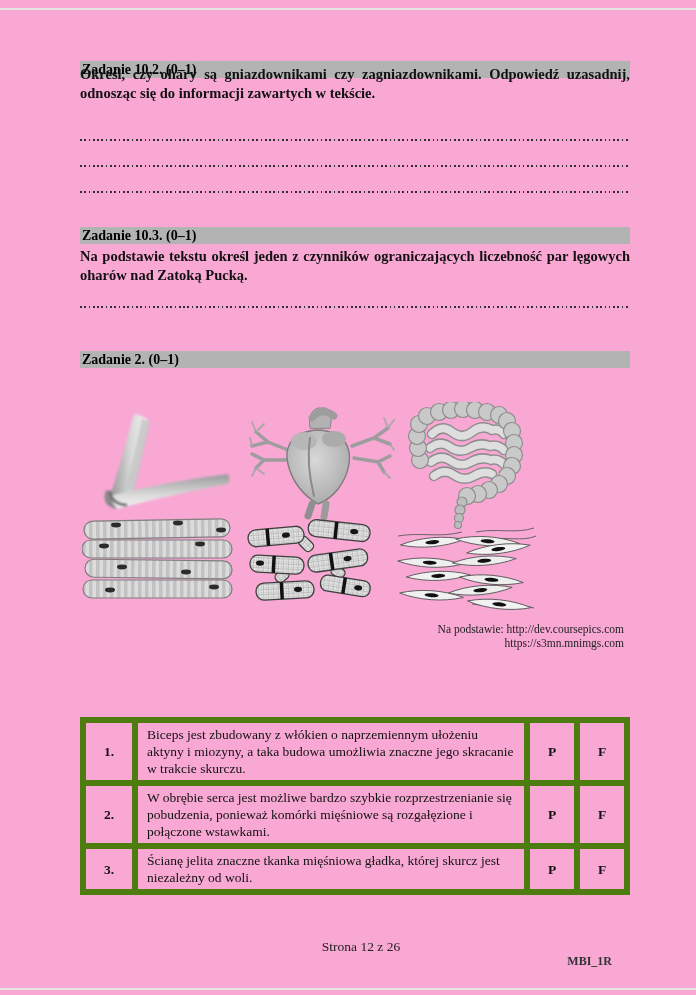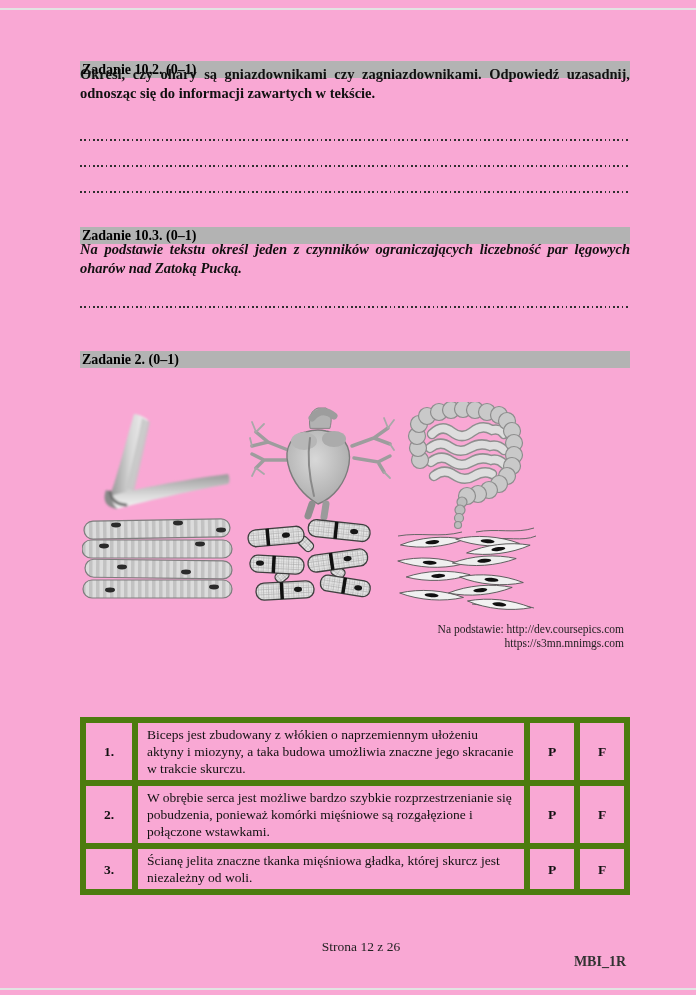--- a/index.html
+++ b/index.html
@@ -15,41 +15,41 @@
            background-image:repeating-linear-gradient(to right,#2f2f2f 0 1.6px,transparent 1.6px 4.3px);}
   .fig{position:absolute;}
   .attribution{position:absolute;right:72px;top:622px;text-align:right;
                font-size:11.5px;line-height:14px;color:#222;}
   table.pf{position:absolute;left:80px;top:717px;width:550px;border-collapse:collapse;
            font-size:13.5px;line-height:17px;color:#111;}
   table.pf td{border:6px solid #4d7c0f;padding:3px 9px;vertical-align:middle;}
   td.num{width:28px;text-align:center;font-weight:bold;}
   td.pf-cell{width:26px;text-align:center;font-weight:bold;}
   .footer-page{position:absolute;left:13px;top:939px;width:100%;text-align:center;font-size:13.5px;color:#222;}
-  .footer-code{position:absolute;right:70px;top:954px;font-size:14px;font-weight:bold;color:#333;}
+  .footer-code{position:absolute;right:84px;top:954px;font-size:12px;font-weight:bold;color:#333;}
 </style>
 </head>
 <body>
 
 <div class="page">
 
   <div class="rule" style="top:8px;"></div>
 
   <div class="task-bar" style="top:61px;">
     <span>Zadanie 10.2. (0–1)</span>
   </div>
   <div class="task-text bold" style="top:65px;">Określ, czy ohary są gniazdownikami czy zagniazdownikami. Odpowiedź uzasadnij, odnosząc się do informacji zawartych w tekście.</div>
   <div class="dotline" style="top:139px;"></div>
   <div class="dotline" style="top:165px;"></div>
   <div class="dotline" style="top:191px;"></div>
 
   <div class="task-bar" style="top:227px;">
     <span>Zadanie 10.3. (0–1)</span>
   </div>
-  <div class="task-text bold" style="top:240px;font-style:italic;">Na podstawie tekstu określ jeden z czynników ograniczających liczebność par lęgowych oharów nad Zatoką Pucką.</div>
+  <div class="task-text bold" style="top:247px;">Na podstawie tekstu określ jeden z czynników ograniczających liczebność par lęgowych oharów nad Zatoką Pucką.</div>
   <div class="dotline" style="top:306px;"></div>
 
   <div class="task-bar" style="top:351px;">
     <span>Zadanie 2. (0–1)</span>
   </div>
 
   <svg class="fig" style="left:82px;top:412px;" width="152" height="106" viewBox="0 0 152 106">
     <defs>
       <linearGradient id="armU" x1="0" y1="0" x2="1" y2="0">
         <stop offset="0" stop-color="#8f8f8f"></stop>

